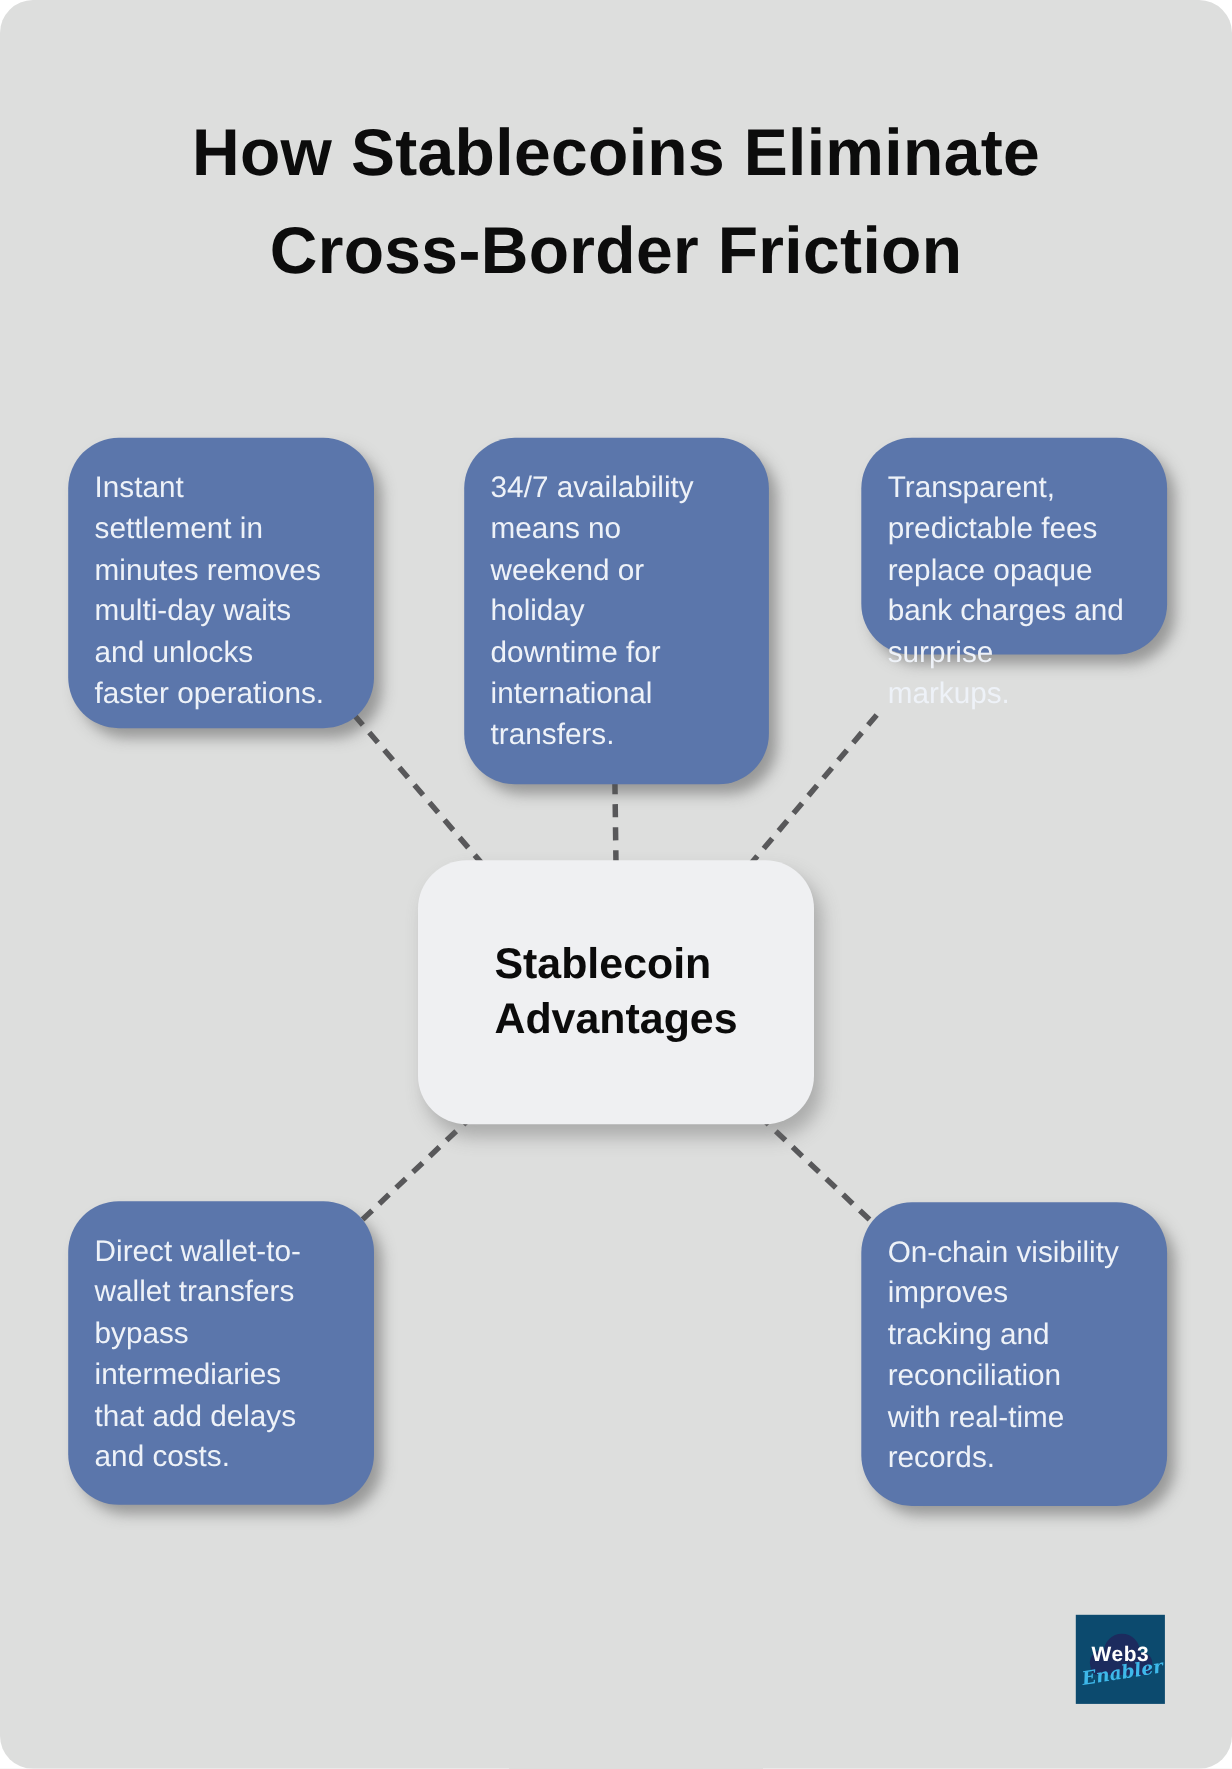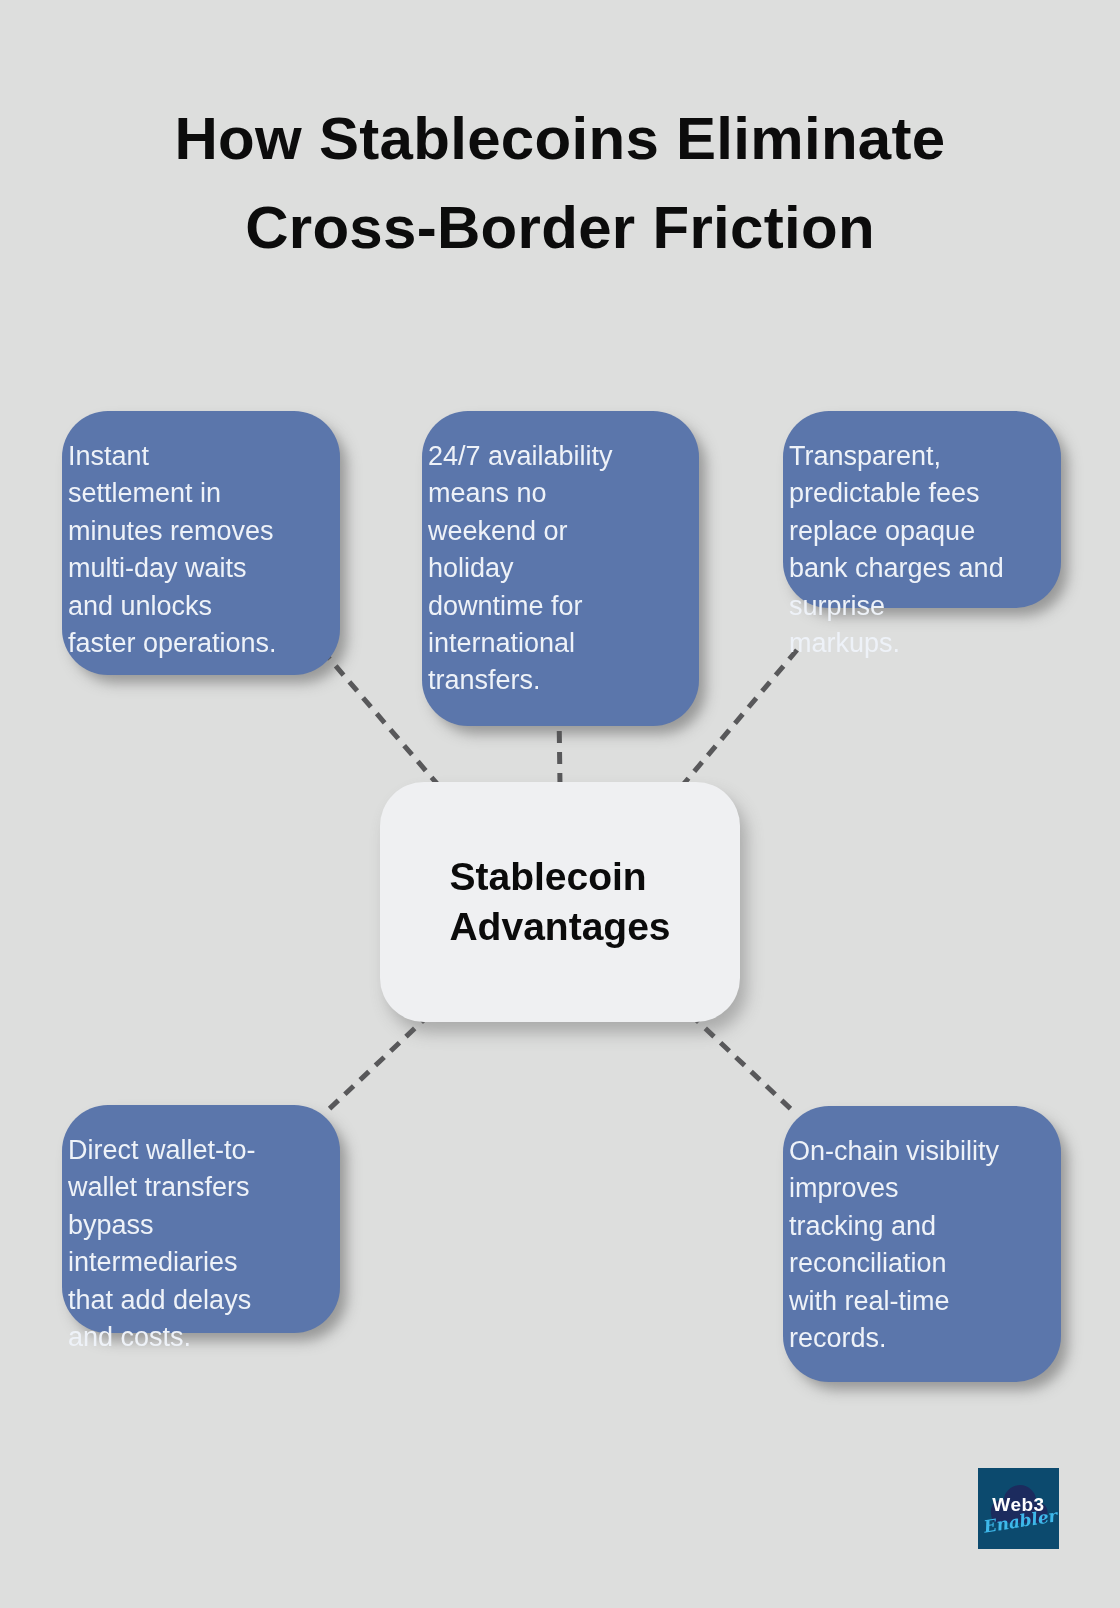--- a/index.html
+++ b/index.html
@@ -3,20 +3,21 @@
 <meta charset="utf-8">
 <style>
   html, body { margin: 0; padding: 0; }
   #canvas {
     position: relative;
     width: 1120px;
     height: 1608px;
     background: #dddedd;
     font-family: "Liberation Sans", sans-serif;
     overflow: hidden;
+    border-radius: 30px;
   }
   .title {
     position: absolute;
     top: 94px; left: 0; right: 0;
     text-align: center;
     font-size: 60px;
     font-weight: 700;
     line-height: 89px;
     color: #0c0c0c;
     white-space: pre-line;
@@ -29,29 +30,28 @@
   }
   .feature-node {
     position: absolute;
     width: 278px;
     background: #5b76ab;
     border-radius: 46px;
     box-shadow: 8px 9px 13px -1px rgba(84,84,84,0.50);
     color: #eef2f8;
     font-size: 27px;
     line-height: 37.4px;
-    padding: 27px 16px 0 6px;
+    padding: 27px 16px 0 24px;
     box-sizing: border-box;
     white-space: pre-line;
-    margin-top: 13px;
   }
   .node-tl { left: 62px;  top: 398px;  height: 264px; }
   .node-tm { left: 422px; top: 398px;  height: 315px; width: 277px; }
   .node-tr { left: 783px; top: 398px;  height: 197px; }
-  .node-bl { left: 62px;  top: 1092px; height: 228px; }
+  .node-bl { left: 62px;  top: 1092px; height: 276px; }
   .node-br { left: 783px; top: 1093px; height: 276px; }
   .center-node {
     position: absolute;
     left: 380px; top: 782px;
     width: 360px; height: 240px;
     background: #eff0f2;
     border-radius: 44px;
     box-shadow: 7px 11px 16px rgba(110,110,110,0.45);
     display: flex;
     align-items: center;
@@ -117,21 +117,21 @@
     </g>
   </svg>
 
   <div class="feature-node node-tl">Instant
 settlement in
 minutes removes
 multi-day waits
 and unlocks
 faster operations.</div>
 
-  <div class="feature-node node-tm">24/7 availability
+  <div class="feature-node node-tm">34/7 availability
 means no
 weekend or
 holiday
 downtime for
 international
 transfers.</div>
 
   <div class="feature-node node-tr">Transparent,
 predictable fees
 replace opaque

